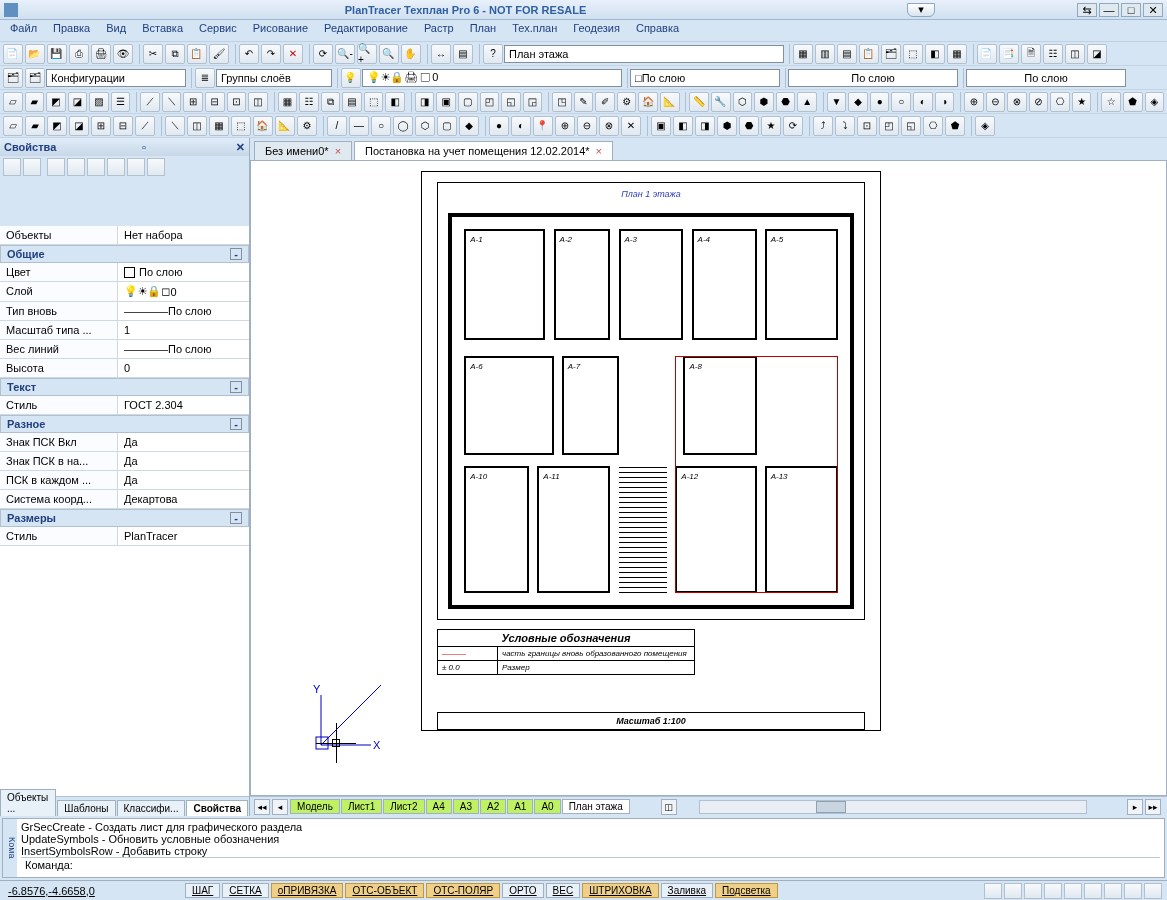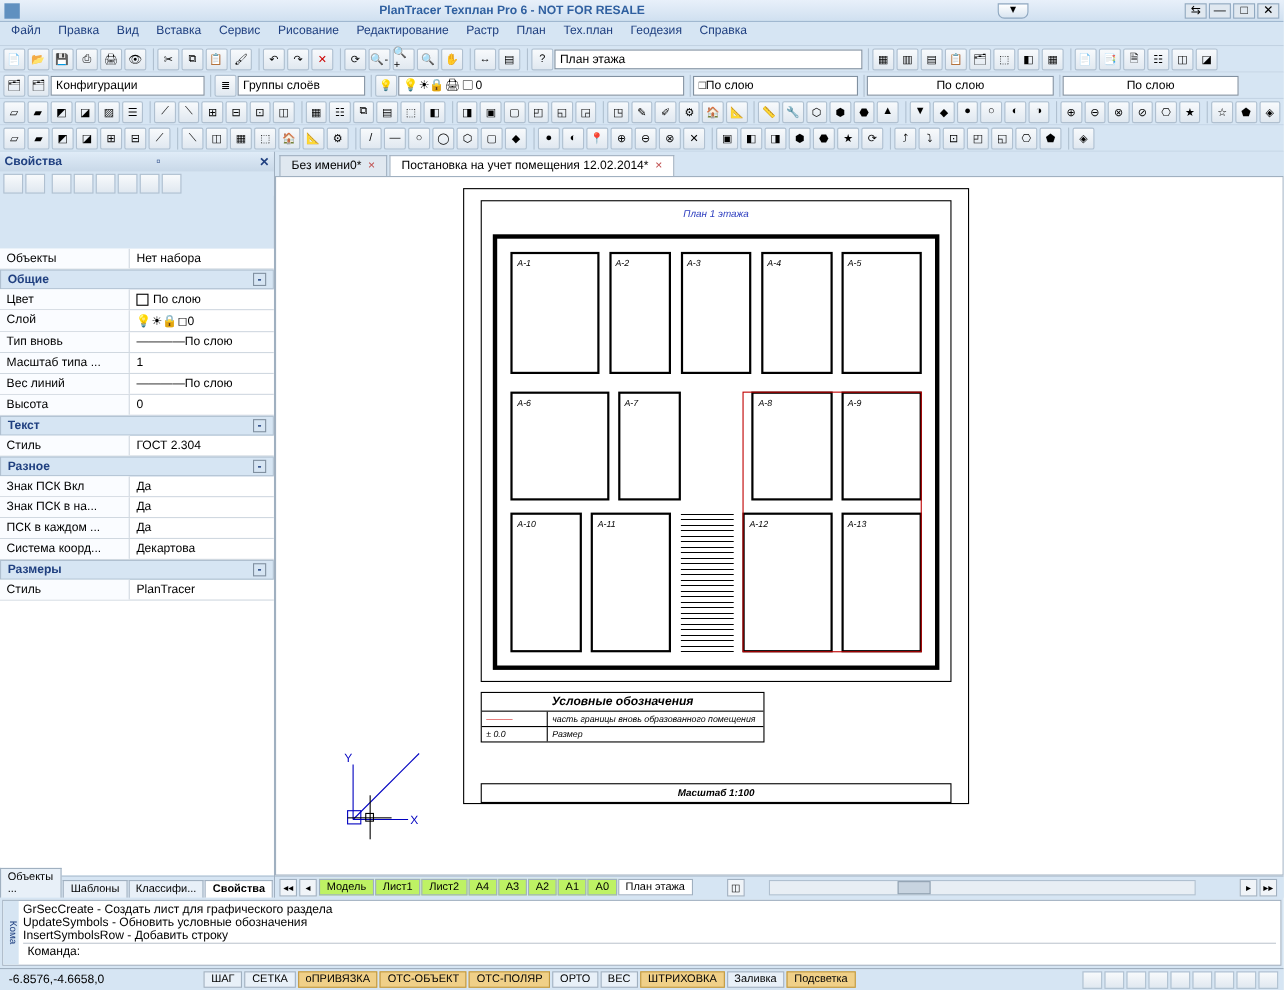--- a/index.html
+++ b/index.html
@@ -56,21 +56,21 @@
 .modeltabs .nav { width:16px; height:16px; border:1px solid #a0b0c0; background:#f0f4f8; text-align:center; line-height:14px; cursor:pointer; margin-right:2px; font-size:9px; }
 .modeltabs .mt { padding:1px 6px; border:1px solid #a0b0c0; background:#bef264; margin-right:1px; cursor:pointer; font-size:10px; }
 .modeltabs .mt.active { background:#fff; }
 .modeltabs .scroll { flex:1; margin:0 40px 0 20px; height:14px; background:#e8eef4; border:1px solid #b0c0d0; position:relative; }
 .modeltabs .scroll .thumb { position:absolute; left:30%; width:30px; top:0; bottom:0; background:#c8d4e0; border:1px solid #90a0b0; }
 .cmdpanel { height:60px; background:#fff; border:1px solid #a0b0c0; margin:2px; display:flex; }
 .cmdpanel .side { width:14px; background:#d6e5f3; writing-mode:vertical-rl; text-align:center; font-size:9px; padding:2px 0; color:#204080; }
 .cmdpanel .txt { flex:1; padding:2px 4px; font-family:'Courier New',monospace; font-size:11px; overflow:hidden; }
 .cmdpanel .txt .line { white-space:nowrap; }
 .cmdpanel .prompt { border-top:1px solid #c0c8d0; padding:1px 4px; }
-.statusbar { height:20px; background:#d6e5f3; display:flex; align-items:center; padding:0 4px; border-top:1px solid #a0b0c0; }
+.statusbar { height:20px; background:#d6e5f3; display:flex; align-items:center; padding:0 4px; border-top:1px solid #a0b0c0;text-decoration:underline; }
 .statusbar .coord { width:180px; padding:0 4px; }
 .statusbar .sbtn { padding:1px 6px; border:1px solid #a0b0c0; background:#e8f0f8; margin:0 1px; cursor:pointer; font-size:10px; }
 .statusbar .sbtn.on { background:#f0d088; border-color:#c09840; }
 .statusbar .ricons { margin-left:auto; display:flex; }
 .statusbar .ricons .ri { width:18px; height:16px; margin:0 1px; background:linear-gradient(#f8fafc,#e0e8f0); border:1px solid #b0c0d0; cursor:pointer; }
 </style>
 </head>
 <body>
 
 <div class="titlebar">
@@ -388,21 +388,20 @@
           <div class="floorplan">
             <div class="outer"></div>
             <div class="rm" style="left:4%;top:4%;width:20%;height:28%;">A-1</div>
             <div class="rm" style="left:26%;top:4%;width:14%;height:28%;">A-2</div>
             <div class="rm" style="left:42%;top:4%;width:16%;height:28%;">A-3</div>
             <div class="rm" style="left:60%;top:4%;width:16%;height:28%;">A-4</div>
             <div class="rm" style="left:78%;top:4%;width:18%;height:28%;">A-5</div>
             <div class="rm" style="left:4%;top:36%;width:22%;height:25%;">A-6</div>
             <div class="rm" style="left:28%;top:36%;width:14%;height:25%;">A-7</div>
             <div class="rm" style="left:58%;top:36%;width:18%;height:25%;">A-8</div>
-            <div class="rm" style="left:78%;top:36%;width:18%;height:25%;">A-9</div>
             <div class="rm" style="left:4%;top:64%;width:16%;height:32%;">A-10</div>
             <div class="rm" style="left:22%;top:64%;width:18%;height:32%;">A-11</div>
             <div class="rm" style="left:42%;top:64%;width:12%;height:32%;border:none;background:repeating-linear-gradient(0deg,#000 0,#000 1px,transparent 1px,transparent 5px);"></div>
             <div class="rm" style="left:56%;top:64%;width:20%;height:32%;">A-12</div>
             <div class="rm" style="left:78%;top:64%;width:18%;height:32%;">A-13</div>
             <div class="hl" style="left:56%;top:36%;width:40%;height:60%;"></div>
           </div>
         </div>
         <div class="legend">
           <div class="lh">Условные обозначения</div>

